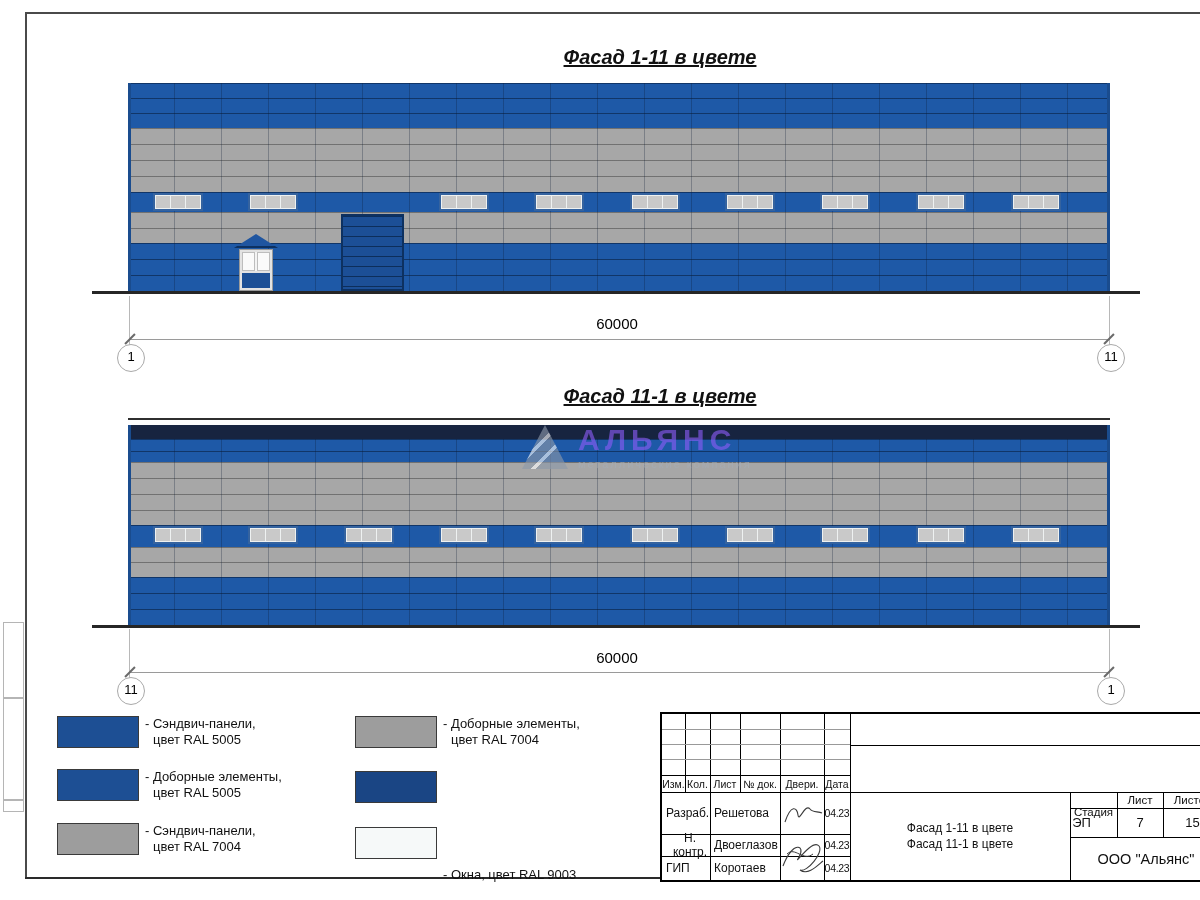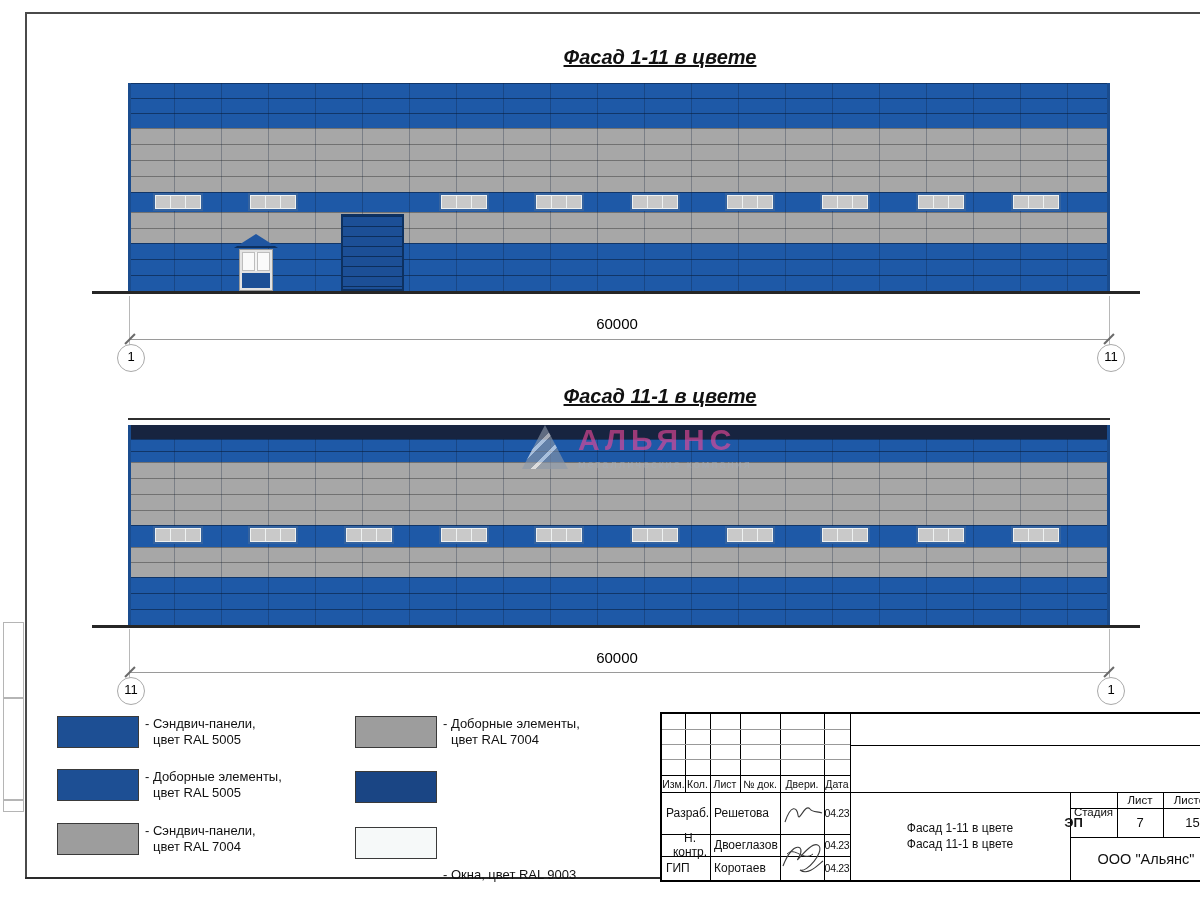--- a/index.html
+++ b/index.html
@@ -50,21 +50,21 @@
   .dim{position:absolute;left:130px;width:980px;height:1px;background:#9a9a9a;}
   .tick{position:absolute;width:14px;height:2px;background:#6a6a6a;transform:rotate(-45deg);}
   .dim-label{position:absolute;left:552px;width:130px;text-align:center;font-size:15px;color:#000;}
   .axis-circle{position:absolute;width:26px;height:26px;border:1px solid #a9a9a9;border-radius:50%;
                background:#fff;text-align:center;line-height:24px;font-size:13px;color:#000;}
 
   
   .wm{position:absolute;left:522px;top:425px;display:flex;gap:10px;align-items:flex-start;opacity:.62;z-index:5;}
   .wm-logo{width:46px;height:44px;clip-path:polygon(50% 0,100% 100%,0 100%);
     background:linear-gradient(135deg,#8d99aa 38%,#fff 38% 44%,#8d99aa 44% 58%,#fff 58% 64%,#8d99aa 64%);}
-  .wm-name{font-size:30px;font-weight:bold;letter-spacing:5px;color:#ec4899;line-height:30px;}
+  .wm-name{font-size:30px;font-weight:bold;letter-spacing:5px;color:#8b5cf6;line-height:30px;}
   .wm-sub{font-size:11px;letter-spacing:2px;color:#a6aeb9;margin-top:3px;}
 
   
   .swatch{position:absolute;width:80px;height:30px;border:1px solid #3a3a3a;}
   .lg-text{position:absolute;font-size:13px;line-height:16px;color:#111;}
   .lg-line{white-space:nowrap;}
   .lg-line + .lg-line{padding-left:8px;}
 
   
   .tblock{position:absolute;left:660px;top:712px;width:560px;height:166px;border:2px solid #000;
@@ -338,18 +338,18 @@
       <path d="M8 22 C16 14 24 30 34 22" stroke="#3c3c3c" fill="none" stroke-width="1"></path>
     </svg>
 
     <div class="tb-cell tb-docname" style="left:188px;top:78px;width:220px;height:88px;">
       <div>Фасад 1-11 в цвете</div>
       <div>Фасад 11-1 в цвете</div>
     </div>
     <div class="tb-cell" style="left:408px;top:90px;width:47px;height:16px;font-size:11.5px;">Стадия</div>
     <div class="tb-cell" style="left:455px;top:78px;width:46px;height:16px;font-size:11.5px;">Лист</div>
     <div class="tb-cell" style="left:501px;top:78px;width:59px;height:16px;font-size:11.5px;">Листов</div>
-    <div class="tb-cell" style="left:388px;top:94px;width:47px;height:29px;font-size:13px;font-weight:bold;">ЭП</div>
+    <div class="tb-cell" style="left:396px;top:94px;width:47px;height:29px;font-size:13px;">ЭП</div>
     <div class="tb-cell" style="left:455px;top:94px;width:46px;height:29px;font-size:13px;">7</div>
     <div class="tb-cell" style="left:501px;top:94px;width:59px;height:29px;font-size:13px;">15</div>
     <div class="tb-cell tb-company" style="left:408px;top:123px;width:152px;height:43px;">ООО "Альянс"</div>
   </div>
 </div>
 
 </body></html>

